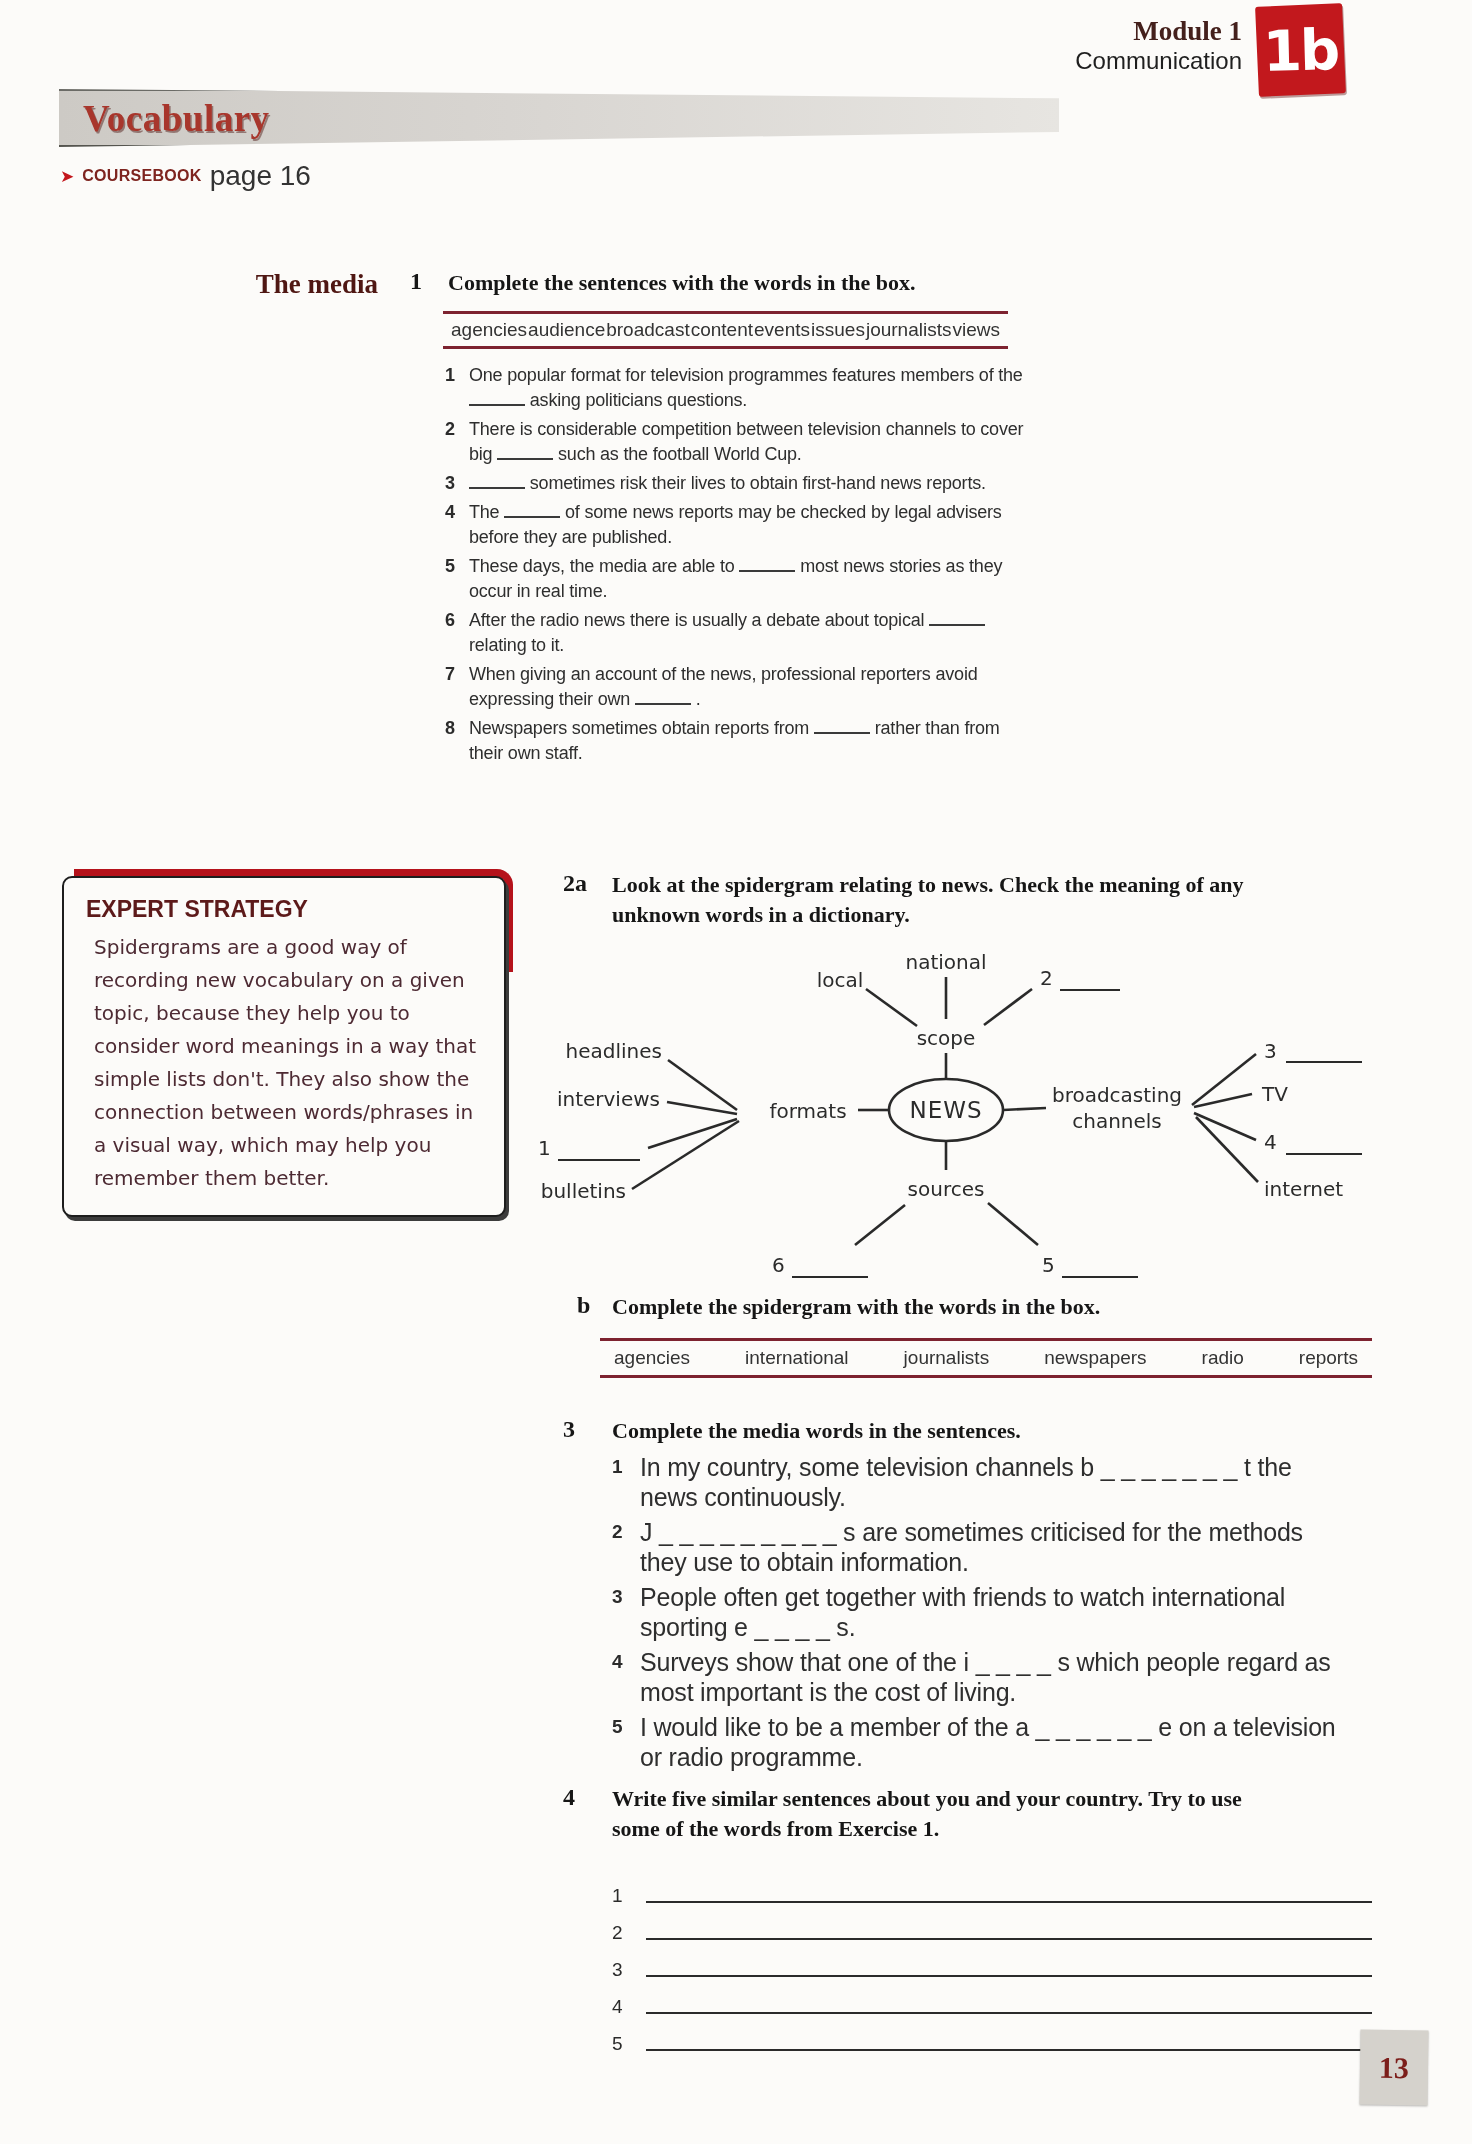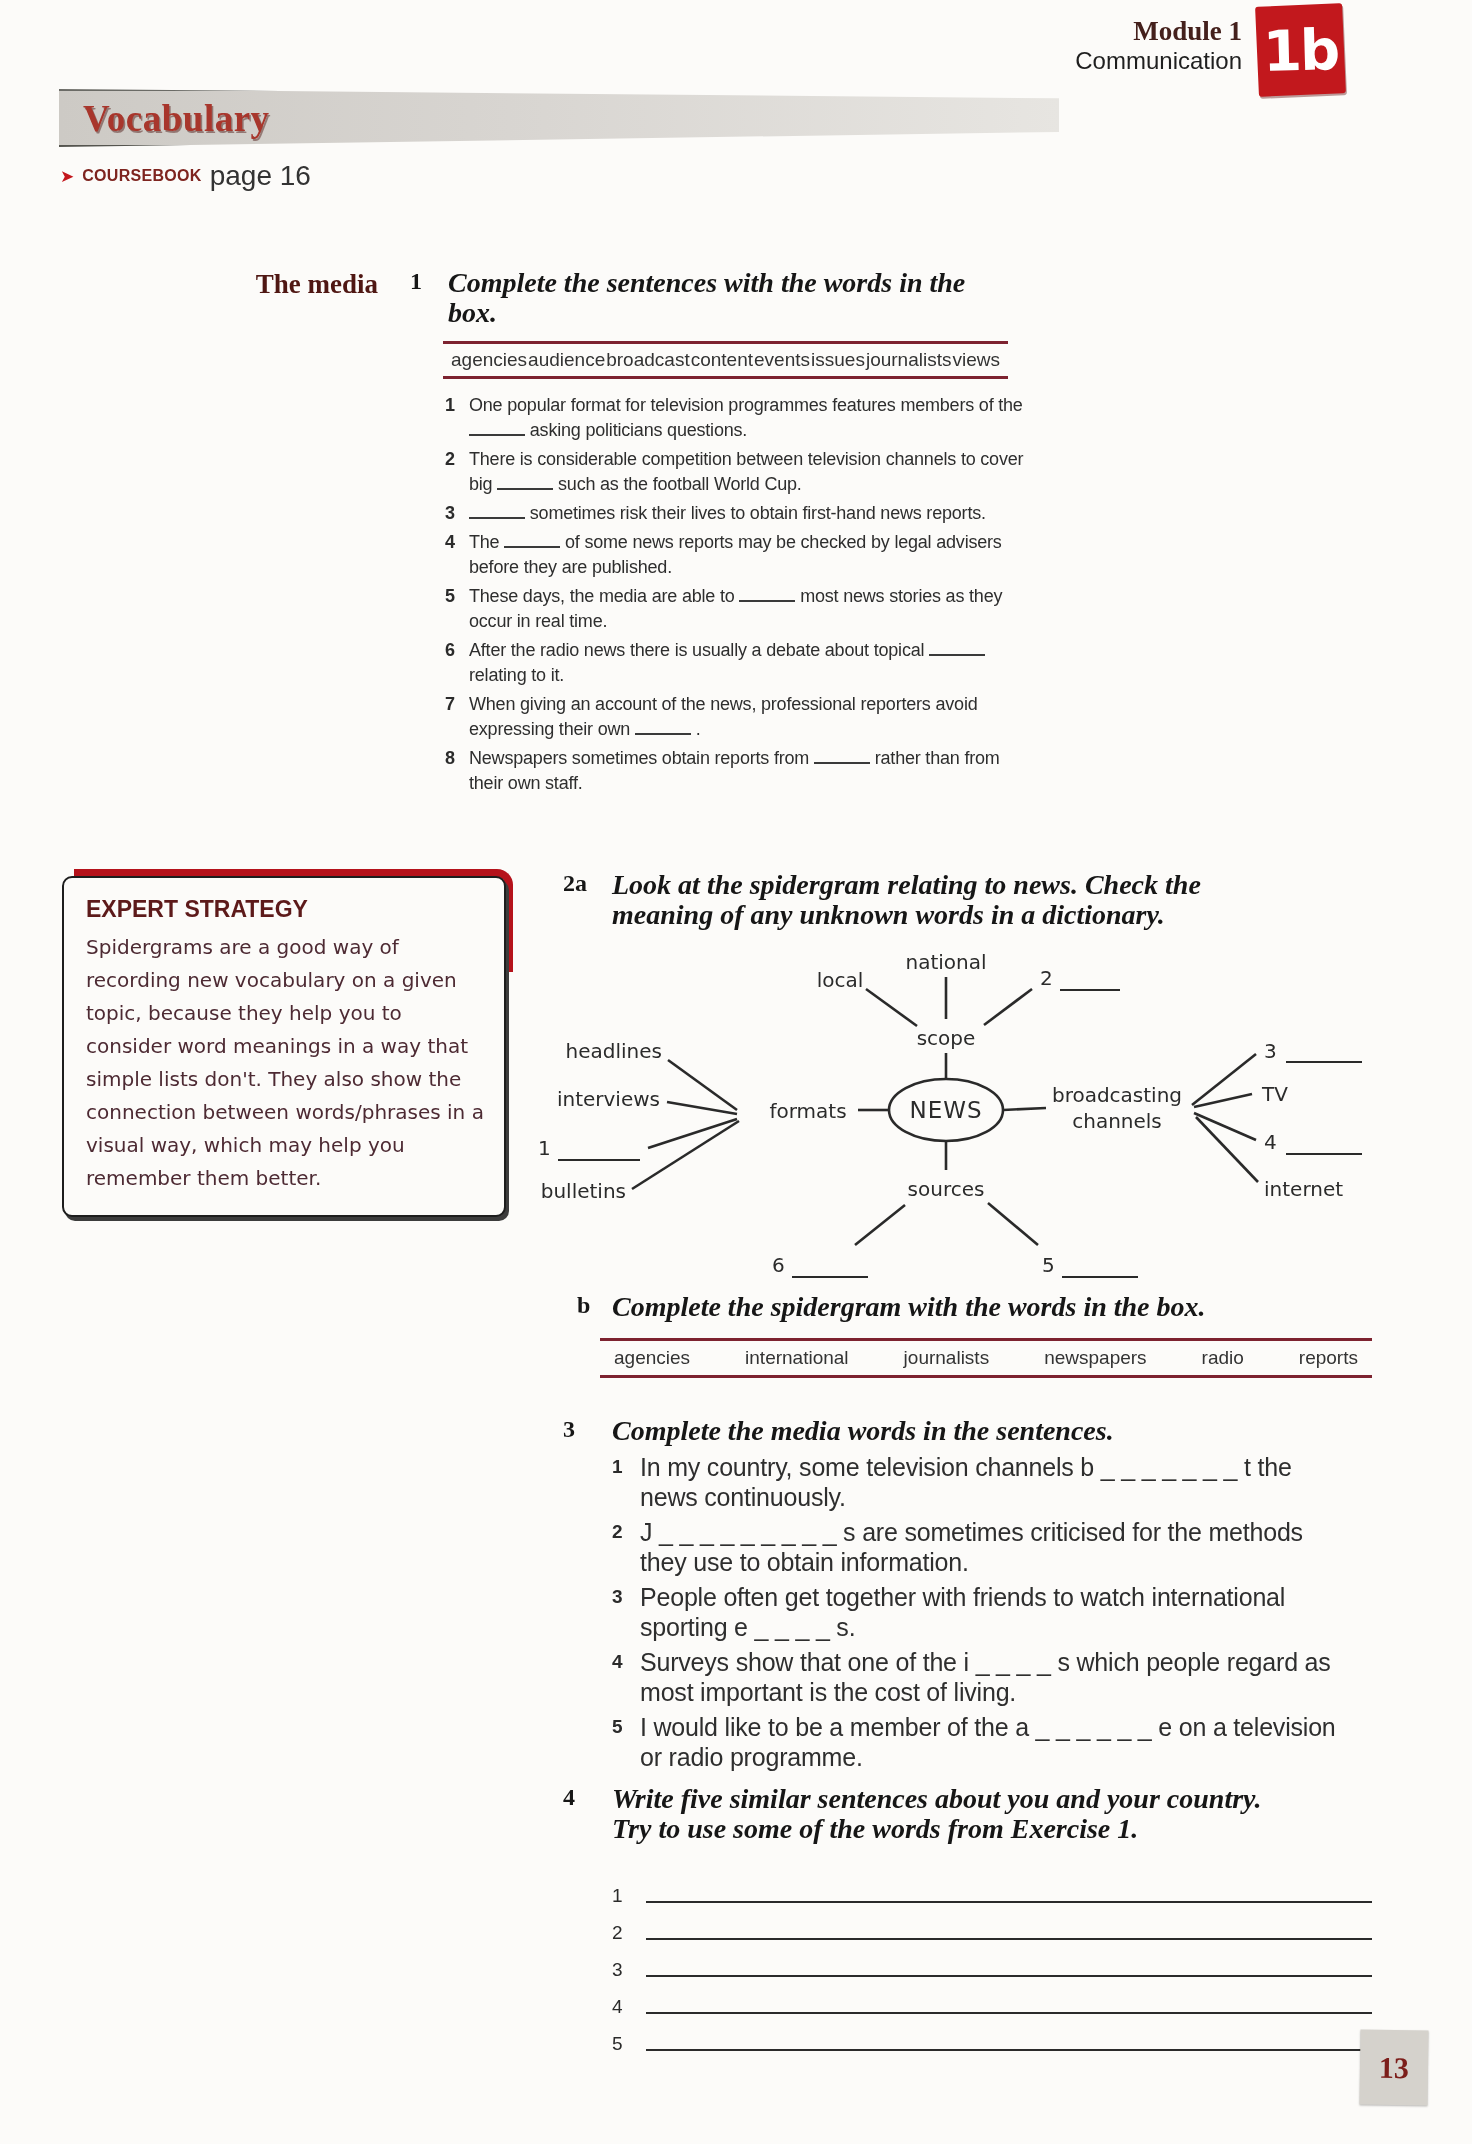--- a/index.html
+++ b/index.html
@@ -27,21 +27,21 @@
   .coursebook-row{position:absolute;left:60px;top:160px;display:flex;align-items:center;gap:8px;}
   .coursebook-arrow{color:#c3161c;font-size:17px;line-height:1;}
   .coursebook-label{font-weight:bold;font-size:16px;color:#7e241f;letter-spacing:.3px;}
   .coursebook-page{font-size:28px;color:#333;}
 
   .topic-title{position:absolute;left:160px;top:269px;width:218px;text-align:right;
         font-family:"Liberation Serif",serif;font-weight:bold;font-size:27px;color:#4f1713;}
 
   
   .ex-num{font-family:"Liberation Serif",serif;font-weight:bold;font-size:24px;color:#161616;flex-shrink:0;}
-  .ex-instruction{font-family:"Liberation Serif",serif;font-weight:bold;font-size:28px;color:#161616;line-height:30px;font-style:italic;}
+  .ex-instruction{font-family:"Liberation Serif",serif;font-weight:bold;font-size:22px;color:#161616;line-height:30px;}
 
   .word-box{border-top:3px solid #7d2330;border-bottom:3px solid #7d2330;
         display:flex;justify-content:space-between;align-items:center;
         padding:5px 8px;box-sizing:border-box;}
   .word-box span{font-size:19px;color:#333;}
 
   
   #ex1{position:absolute;left:410px;top:268px;width:610px;}
   #ex1 .hdr{display:flex;}
   #ex1 .hdr .ex-num{width:38px;}
@@ -52,21 +52,21 @@
   .sentence-list .s-text{flex:1;font-size:18px;letter-spacing:-0.2px;line-height:25px;color:#2e2e2e;}
   .blank{display:inline-block;width:56px;height:0;border-bottom:2px solid #3a3a3a;}
 
   
   #strategy{position:absolute;left:62px;top:876px;width:444px;box-sizing:border-box;}
   #strategy .red-accent{position:absolute;left:12px;right:-7px;top:-7px;height:95px;
         border-top:8px solid #b5121b;border-right:8px solid #b5121b;border-top-right-radius:16px;}
   #strategy .inner{position:relative;background:#fcfbf9;border:2.5px solid #1d1d1d;border-radius:10px;
         padding:18px 20px 20px 22px;box-shadow:3px 4px 0 #3c3c3c;}
   .strategy-title{font-weight:bold;font-size:23px;color:#5d1a1a;margin-bottom:8px;}
-  .strategy-body{font-family:"DejaVu Sans",sans-serif;font-size:20px;line-height:33px;color:#4d2a33;}
+  .strategy-body{font-family:"DejaVu Sans",sans-serif;font-size:20px;line-height:33px;color:#4d2a33;margin-left:8px;}
 
   
   #ex2a{position:absolute;left:563px;top:870px;width:710px;display:flex;}
   #ex2a .ex-num{width:49px;}
   #ex2a .ex-instruction{width:645px;}
 
   
   #spidergram{position:absolute;left:400px;top:942px;width:1000px;height:352px;}
   #spidergram text{font-family:"DejaVu Sans",sans-serif;font-size:20px;fill:#2b2b2b;}
   #spidergram .news-label{font-size:23px;letter-spacing:1px;}

